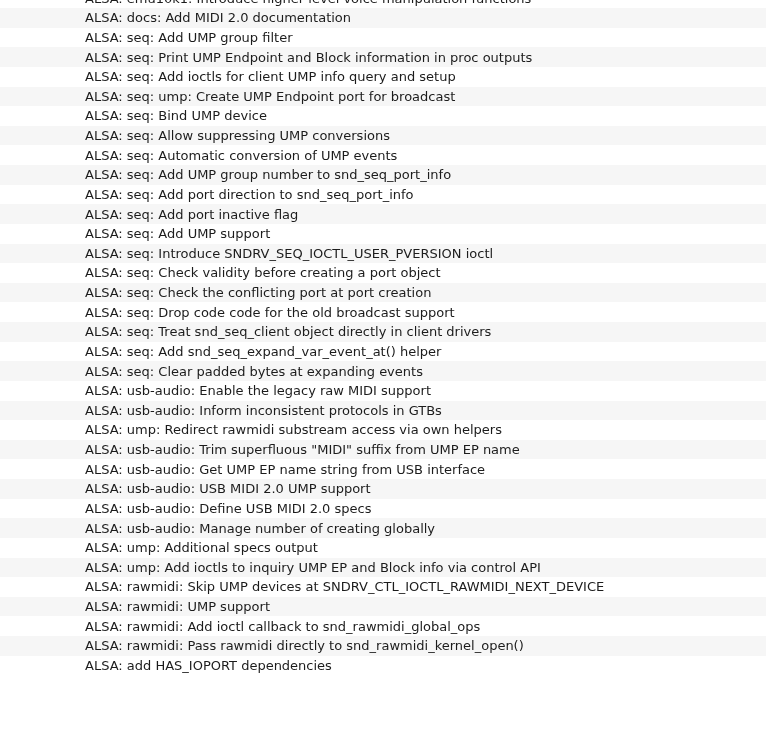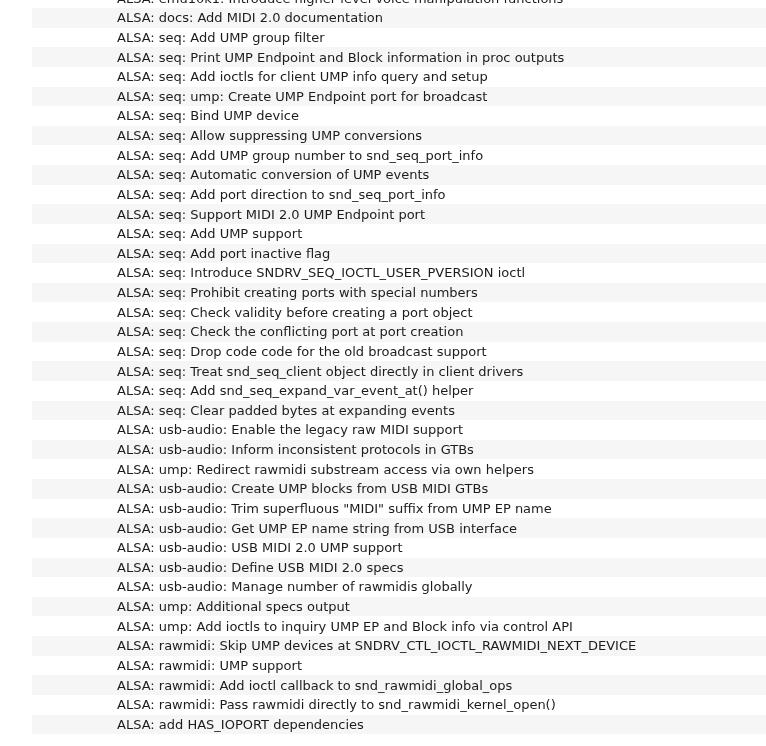--- a/index.html
+++ b/index.html
@@ -22,21 +22,20 @@
   }
   .row{
     height:19.63px;
     box-sizing:border-box;
     display:flex;
     align-items:center;
     padding-left:85px;
     background:var(--row-base);
     white-space:nowrap;
     overflow:hidden;
-    margin-left:32px;
   }
   .row:nth-child(even){
     background:var(--row-alt);
   }
   .subject{
     font-family:"DejaVu Sans","Liberation Sans",sans-serif;
     font-size:13px;
     color:var(--text);
     letter-spacing:0;
   }
@@ -71,50 +70,44 @@
 
   <div class="row">
     <span class="subject">ALSA: seq: Bind UMP device</span>
   </div>
 
   <div class="row">
     <span class="subject">ALSA: seq: Allow suppressing UMP conversions</span>
   </div>
 
   <div class="row">
-    <span class="subject">ALSA: seq: Add UMP group number to snd_seq_port_info</span>
+    <span class="subject">ALSA: seq: Automatic conversion of UMP events</span>
   </div>
 
   <div class="row">
-    <span class="subject">ALSA: seq: Automatic conversion of UMP events</span>
+    <span class="subject">ALSA: seq: Add UMP group number to snd_seq_port_info</span>
   </div>
 
   <div class="row">
     <span class="subject">ALSA: seq: Add port direction to snd_seq_port_info</span>
   </div>
 
+
   <div class="row">
-    <span class="subject">ALSA: seq: Support MIDI 2.0 UMP Endpoint port</span>
+    <span class="subject">ALSA: seq: Add port inactive flag</span>
   </div>
 
   <div class="row">
     <span class="subject">ALSA: seq: Add UMP support</span>
   </div>
 
   <div class="row">
-    <span class="subject">ALSA: seq: Add port inactive flag</span>
-  </div>
-
-  <div class="row">
     <span class="subject">ALSA: seq: Introduce SNDRV_SEQ_IOCTL_USER_PVERSION ioctl</span>
   </div>
 
-  <div class="row">
-    <span class="subject">ALSA: seq: Prohibit creating ports with special numbers</span>
-  </div>
 
   <div class="row">
     <span class="subject">ALSA: seq: Check validity before creating a port object</span>
   </div>
 
   <div class="row">
     <span class="subject">ALSA: seq: Check the conflicting port at port creation</span>
   </div>
 
   <div class="row">
@@ -139,42 +132,39 @@
 
   <div class="row">
     <span class="subject">ALSA: usb-audio: Inform inconsistent protocols in GTBs</span>
   </div>
 
 
   <div class="row">
     <span class="subject">ALSA: ump: Redirect rawmidi substream access via own helpers</span>
   </div>
 
-  <div class="row">
-    <span class="subject">ALSA: usb-audio: Create UMP blocks from USB MIDI GTBs</span>
-  </div>
 
   <div class="row">
     <span class="subject">ALSA: usb-audio: Trim superfluous "MIDI" suffix from UMP EP name</span>
   </div>
 
   <div class="row">
     <span class="subject">ALSA: usb-audio: Get UMP EP name string from USB interface</span>
   </div>
 
   <div class="row">
     <span class="subject">ALSA: usb-audio: USB MIDI 2.0 UMP support</span>
   </div>
 
   <div class="row">
     <span class="subject">ALSA: usb-audio: Define USB MIDI 2.0 specs</span>
   </div>
 
   <div class="row">
-    <span class="subject">ALSA: usb-audio: Manage number of rawmidis globally</span>
+    <span class="subject">ALSA: usb-audio: Manage number of creating globally</span>
   </div>
 
   <div class="row">
     <span class="subject">ALSA: ump: Additional specs output</span>
   </div>
 
   <div class="row">
     <span class="subject">ALSA: ump: Add ioctls to inquiry UMP EP and Block info via control API</span>
   </div>
 

